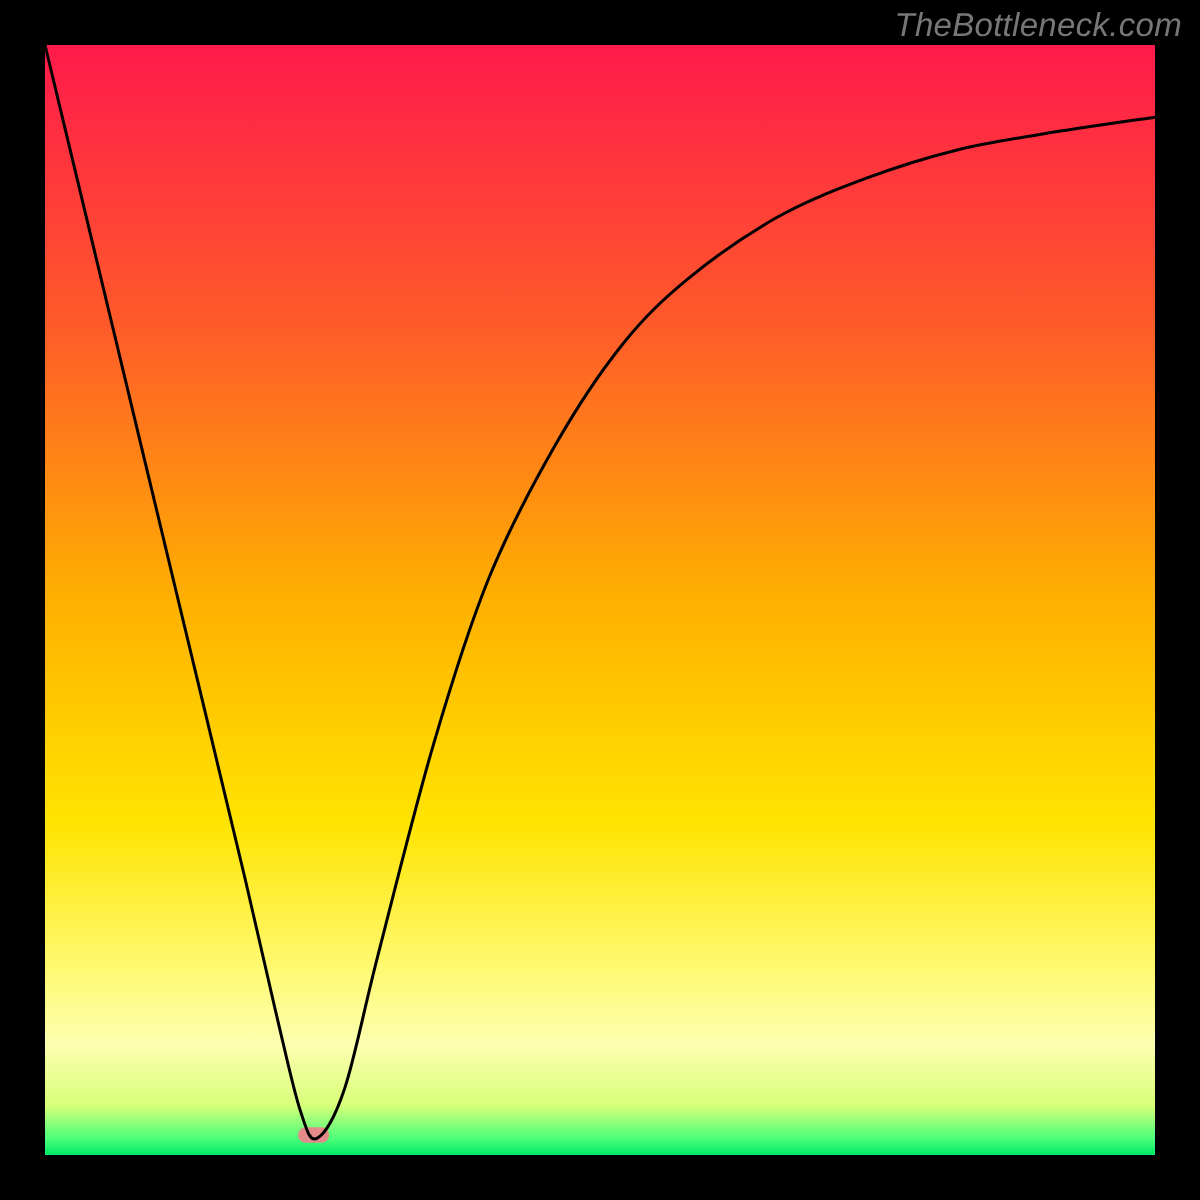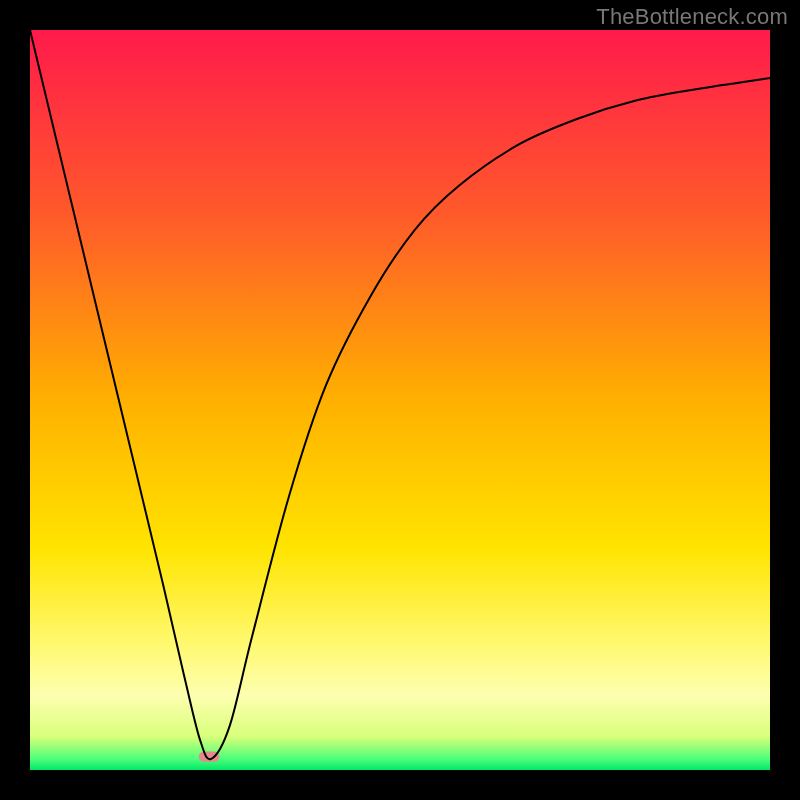--- a/index.html
+++ b/index.html
@@ -8,20 +8,21 @@
     width: 800px;
     height: 800px;
     background: #000;
     overflow: hidden;
   }
   .frame {
     position: relative;
     width: 800px;
     height: 800px;
     background: #000;
+    font-style: italic;
   }
   .watermark {
     position: absolute;
     top: 4px;
     right: 12px;
     font-family: Arial, Helvetica, sans-serif;
     font-size: 22px;
     color: #777;
     letter-spacing: 0.2px;
     z-index: 10;

